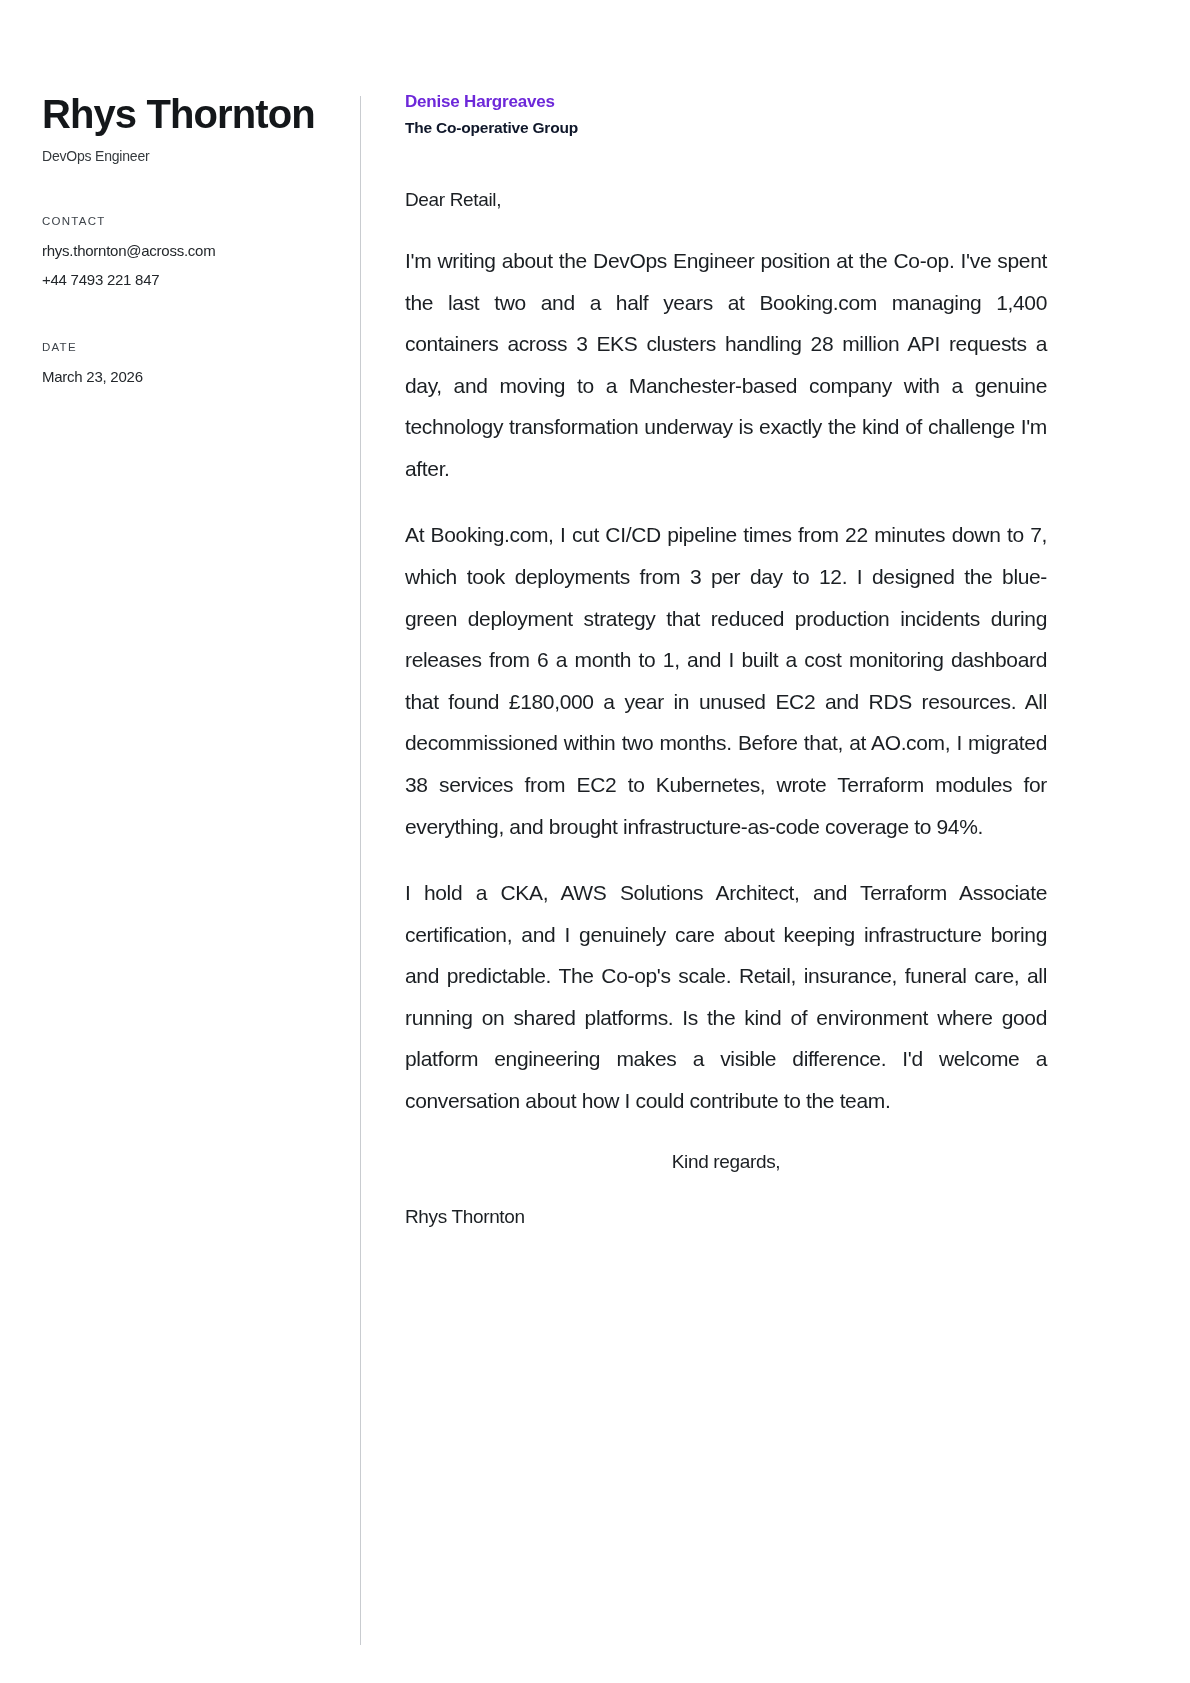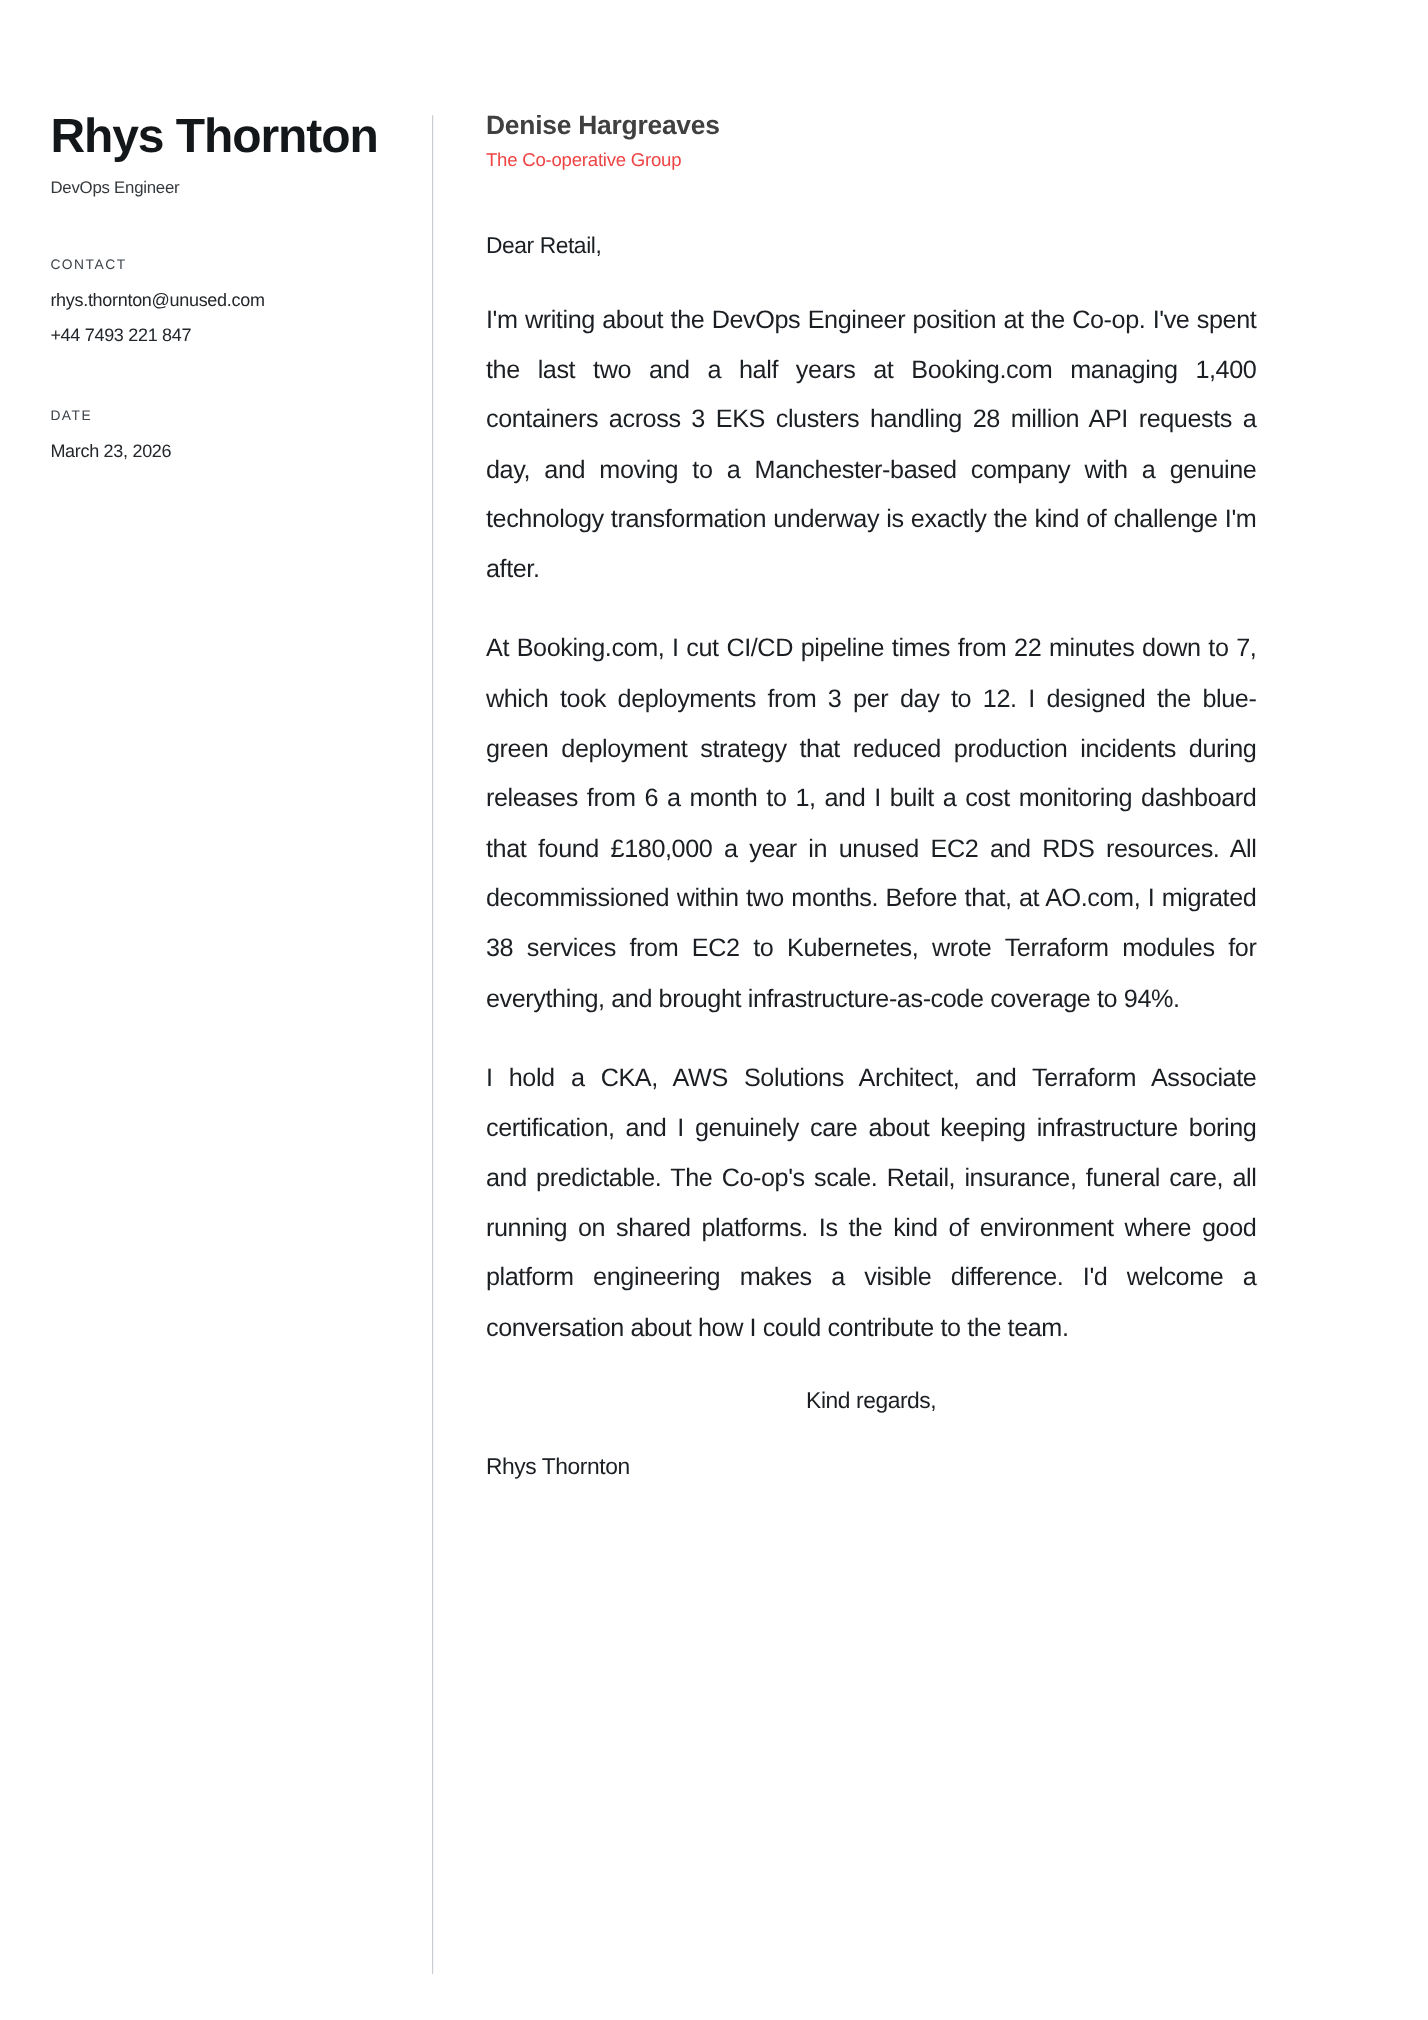--- a/index.html
+++ b/index.html
@@ -80,30 +80,30 @@
     align-self: stretch;
   }
 
   
   .body-col {
     flex: 1 1 auto;
     padding-left: 44px;
     box-sizing: border-box;
   }
   .recipient-name {
-    font-size: 22px;
+    font-size: 17px;
     font-weight: 700;
-    color: #404040;
+    color: #6d28d9;
     letter-spacing: -0.2px;
     margin: 0 0 7px 0;
   }
   .recipient-org {
     font-size: 15.5px;
-    font-weight: 400;
-    color: #ef4444;
+    font-weight: 700;
+    color: #0f172a;
     letter-spacing: -0.2px;
     margin: 0;
   }
   .letter {
     margin-top: 48px;
   }
   .salutation {
     font-size: 19px;
     line-height: 1.58;
     color: #1b1f23;
@@ -141,21 +141,21 @@
 <div class="page">
 
   <aside class="sidebar">
 
     <h1 class="name">Rhys Thornton</h1>
 
     <p class="job-title">DevOps Engineer</p>
 
     <div class="section">
       <p class="section-label">CONTACT</p>
-      <p class="section-line">rhys.thornton@unused.com</p>
+      <p class="section-line">rhys.thornton@across.com</p>
       <p class="section-line">+44 7493 221 847</p>
     </div>
 
     <div class="section date-section">
       <p class="section-label">DATE</p>
       <p class="section-line">March 23, 2026</p>
     </div>
 
   </aside>
 

